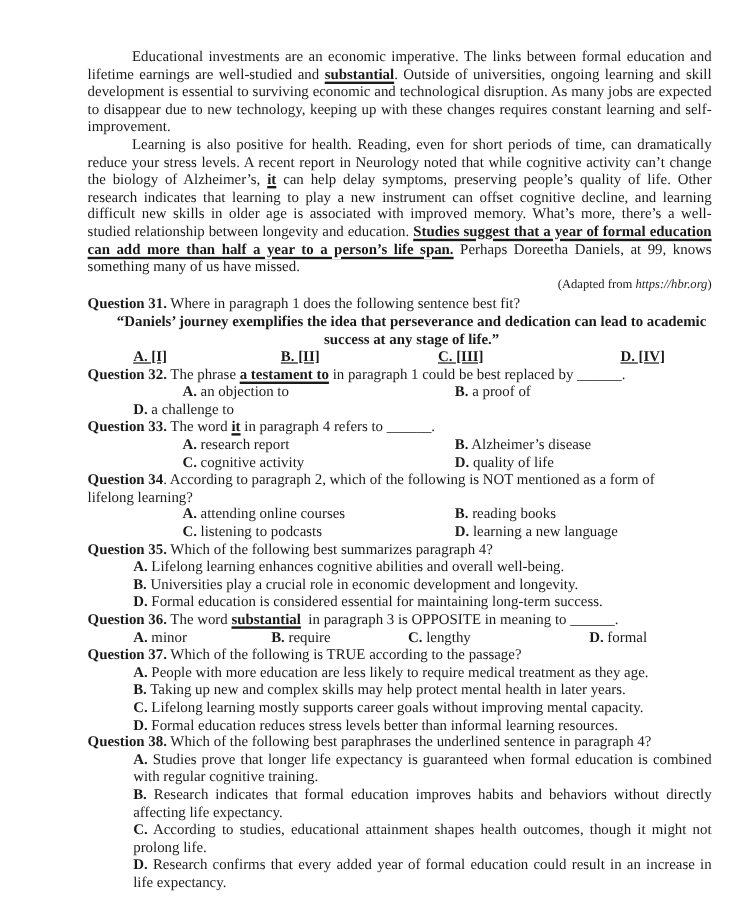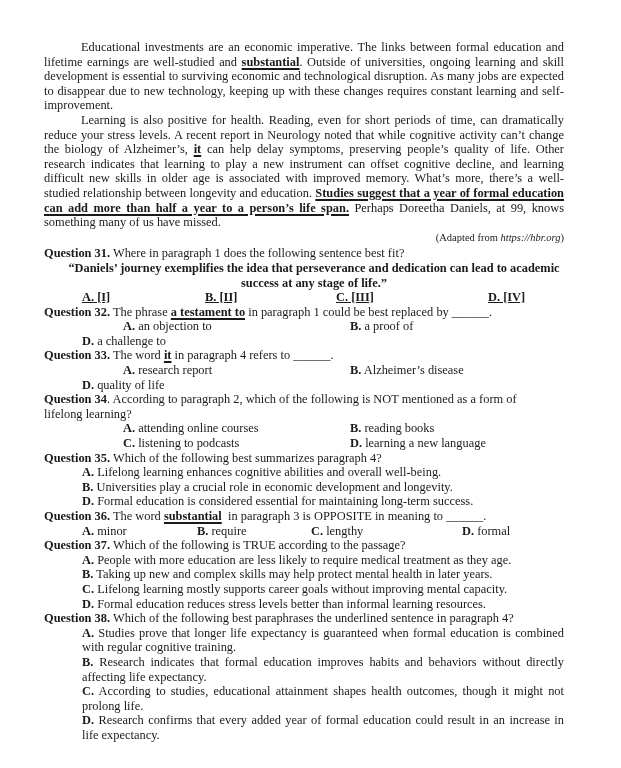--- a/index.html
+++ b/index.html
@@ -1,21 +1,21 @@
 <!DOCTYPE html>
 <html><head>
 <meta charset="utf-8">
 <style>
   html, body { margin: 0; padding: 0; background: #ffffff; }
   body {
     width: 621px; height: 768px; overflow: hidden; position: relative;
     font-family: "Liberation Serif", "DejaVu Serif", serif;
     font-size: 12.4px; line-height: 14.6px; color: #1a1a1a;
   }
-  .page { position: absolute; left: 44px; top: 40px; width: 520px; }
+  .page { position: absolute; left: 73px; top: 40px; width: 520px; }
   .para { text-align: justify; text-indent: 37px; margin: 0; }
   .u-bold { font-weight: bold; text-decoration: underline; text-decoration-thickness: 1.5px; text-underline-offset: 2px; }
   .source { text-align: right; font-size: 10.5px; margin: 1px 0 1px 0; }
   .source i { font-style: italic; }
   .q { margin: 0; }
   .qnum { font-weight: bold; }
   .quote { font-weight: bold; margin: 0 0 0 20px; text-align: center; }
   .opts4 { display: flex; margin-left: 38px; font-weight: bold; }
   .opts4 span { display: inline-block; text-decoration: underline; }
   .row2 { display: flex; margin-left: 38px; }
@@ -57,20 +57,21 @@
     </div>
   </div>
 
   <div>
     <p class="q"><span class="qnum">Question 33.</span><span> The word </span><span class="u-bold">it</span><span> in paragraph 4 refers to ______.</span></p>
     <div class="row2">
       <div class="c1"><span class="lbl">A.</span><span> research report</span></div>
       <div><span class="lbl">B.</span><span> Alzheimer’s disease</span></div>
     </div>
     <div class="row2">
+      <div class="c1"><span class="lbl">C.</span><span> cognitive activity</span></div>
       <div><span class="lbl">D.</span><span> quality of life</span></div>
     </div>
   </div>
 
   <div>
     <p class="q" style="padding-right:40px"><span class="qnum">Question 34</span><span>. According to paragraph 2, which of the following is NOT mentioned as a form of lifelong learning?</span></p>
     <div class="row2">
       <div class="c1"><span class="lbl">A.</span><span> attending online courses</span></div>
       <div><span class="lbl">B.</span><span> reading books</span></div>
     </div>

